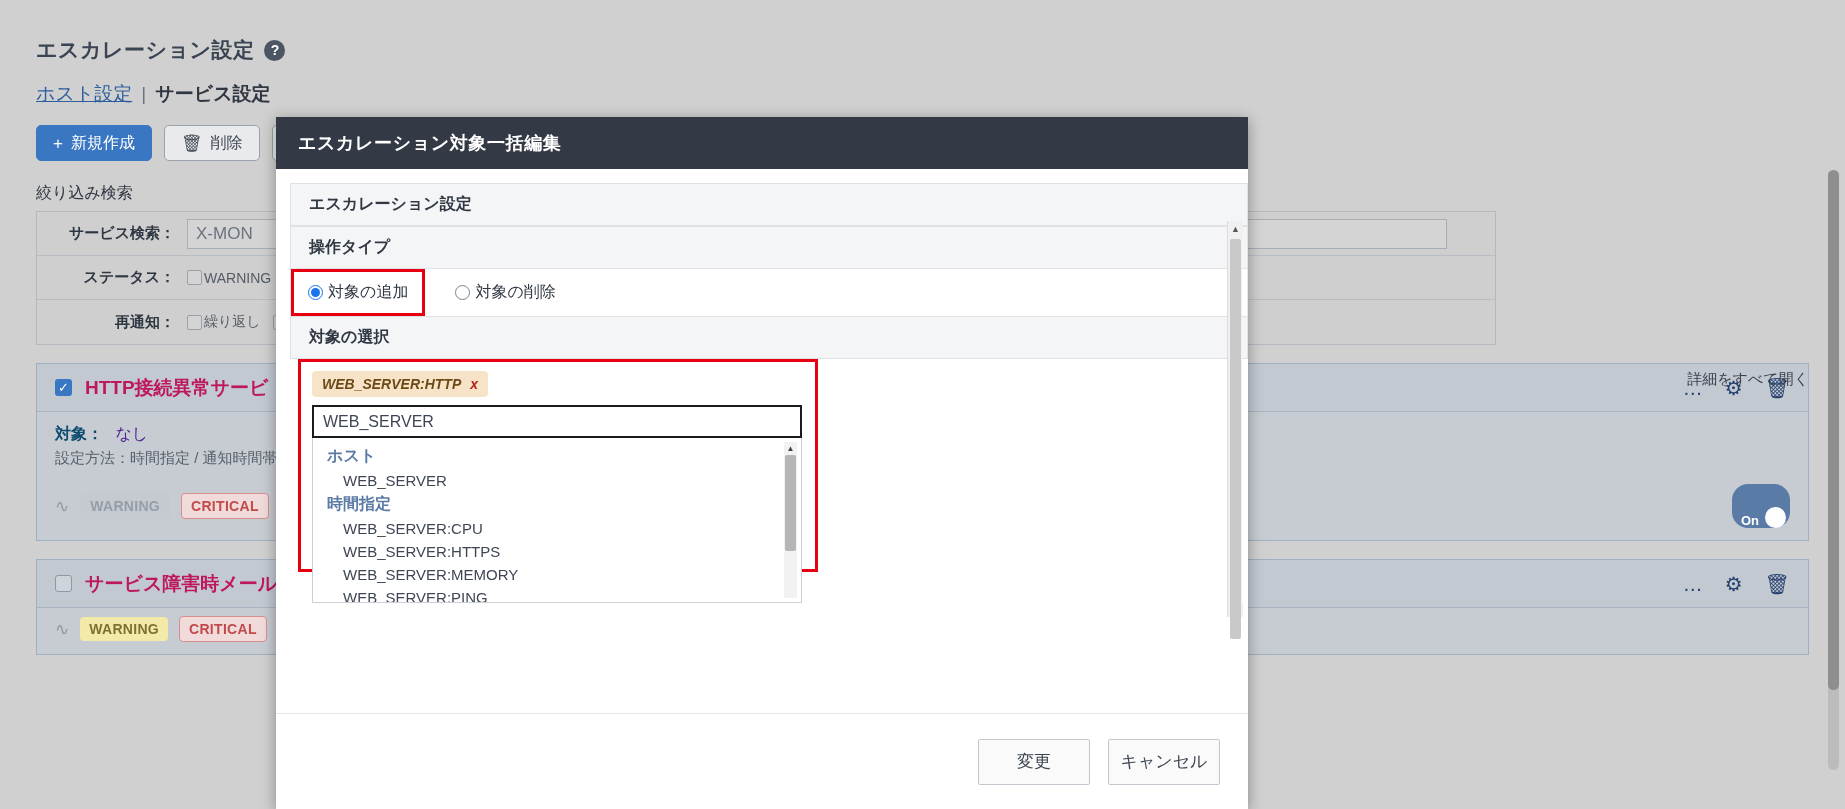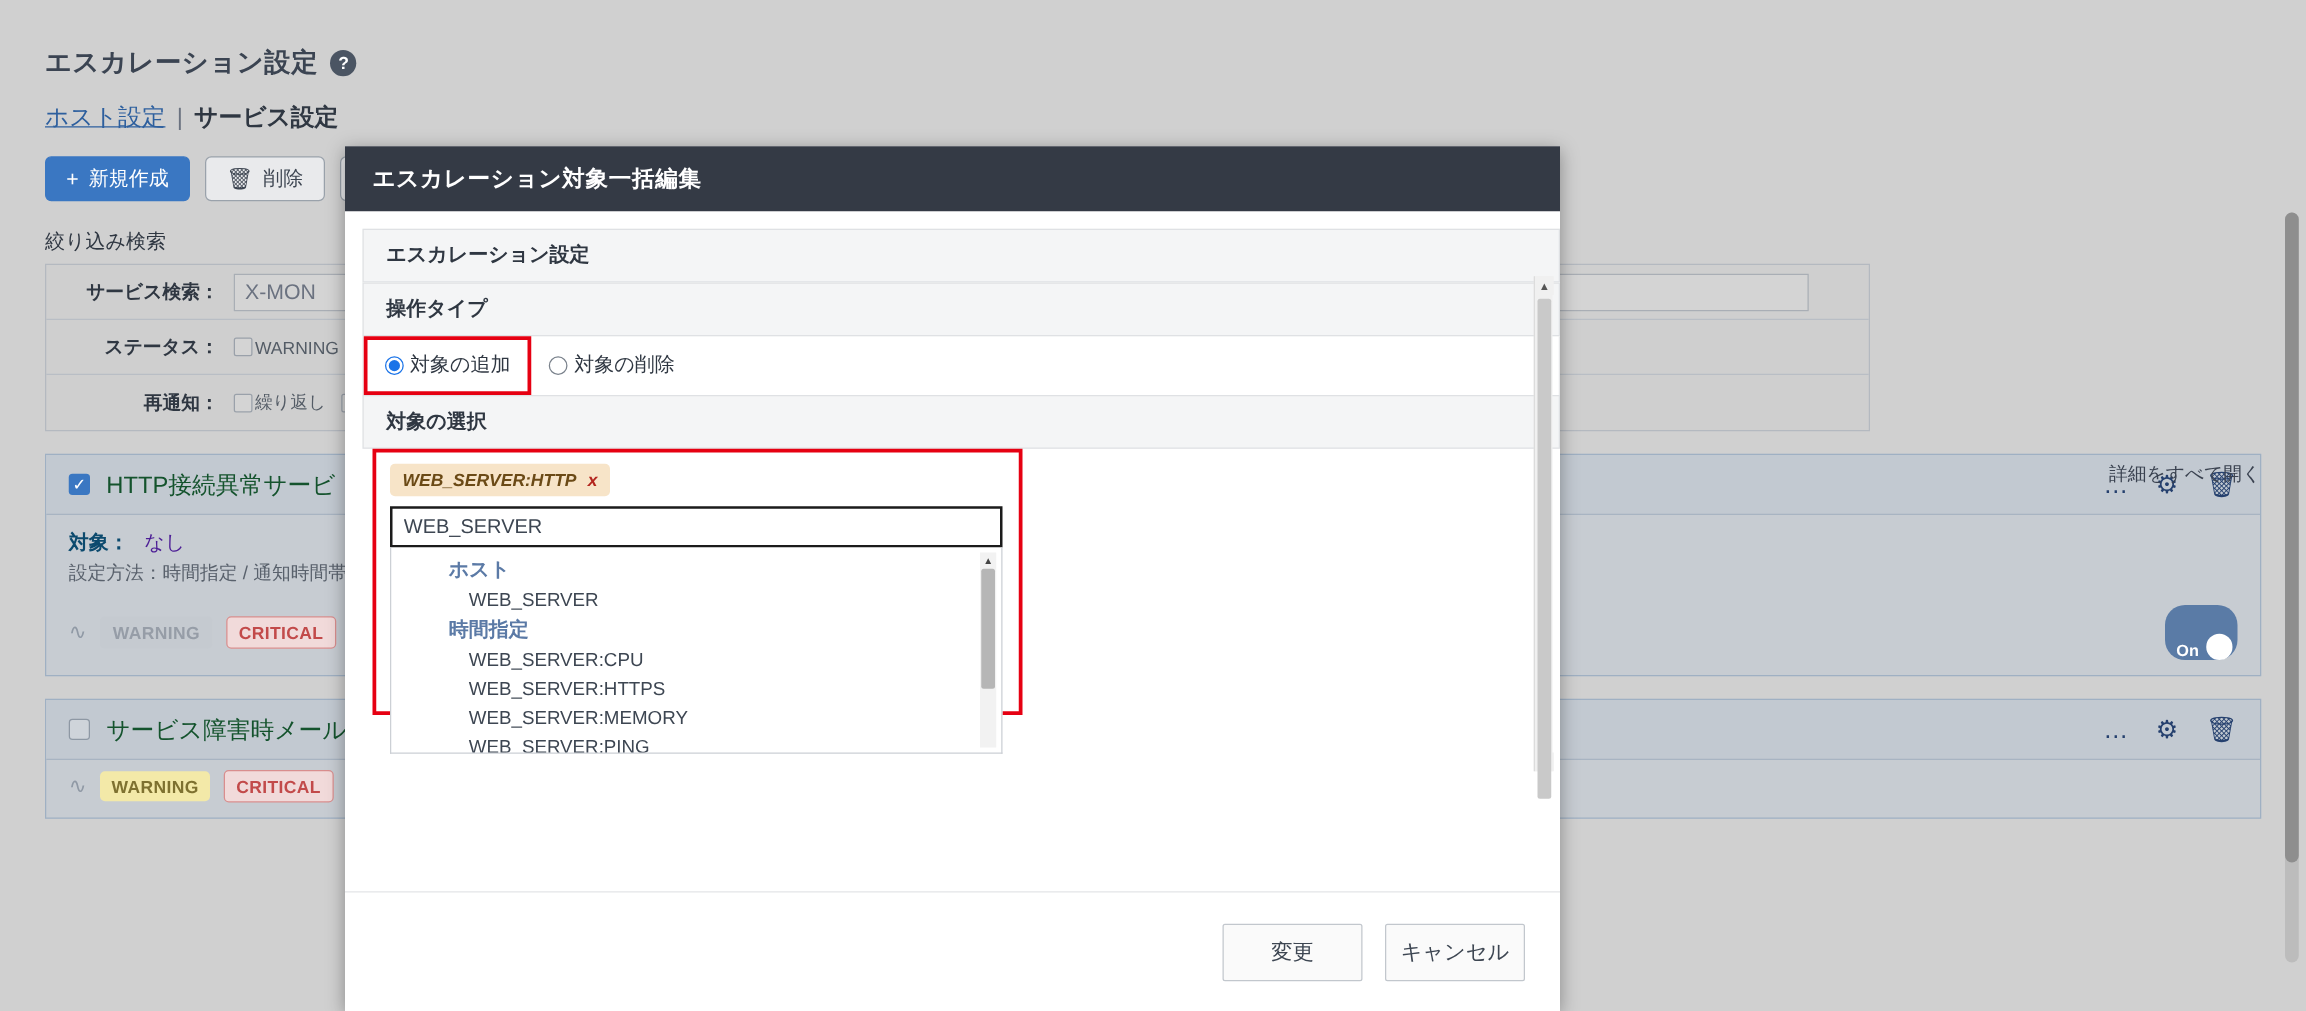--- a/index.html
+++ b/index.html
@@ -118,21 +118,21 @@
   .cb-checked {
     width: 17px; height: 17px; border-radius: 3px;
     background: #3a77c2; color: #fff;
     display: flex; align-items: center; justify-content: center;
     font-size: 13px; line-height: 1;
   }
   .cb-unchecked {
     width: 17px; height: 17px; border-radius: 3px;
     border: 1px solid #8e98a4; background: #cfd4da;
   }
-  .card-title { font-size: 19px; color: #14532d; }
+  .card-title { font-size: 19px; color: #be185d; font-weight: bold; }
   .card-actions { display: flex; align-items: center; gap: 22px; color: #25406e; }
   .card-actions .ic { font-size: 20px; cursor: pointer; line-height: 1; }
 
   .card-body { padding: 12px 18px 8px 18px; }
   .card-target-line { font-size: 16px; color: #3d4652; }
   .card-target-line b { color: #0c4a6e; }
   .card-target-line .val { color: #4c1d95; margin-left: 8px; }
   .card-method-line { font-size: 15px; color: #59616c; margin-top: 4px; }
 
   .card-foot {
@@ -210,20 +210,21 @@
   }
   .esc-bullet {
     width: 7px; height: 7px; border-radius: 50%;
     border: 1px solid #6b7280;
   }
 
   .radio-row {
     display: flex; align-items: center;
     padding: 0; margin: 0;
     position: relative;
+    gap: 16px;
   }
   .redbox {
     border: 3px solid #e60012;
     background: #fff;
   }
   .radio-cell {
     display: inline-flex; align-items: center; gap: 5px;
     font-size: 16px; color: #2f3742; cursor: pointer;
     padding: 10px 14px;
   }
@@ -262,21 +263,21 @@
     margin: 8px 0 0 22px;
     width: 490px; height: 33px;
     border: 2px solid #1b1b1b; background: #fff;
     font-size: 16px; color: #3d4652;
     padding: 0 9px; font-family: inherit;
   }
   .dropdown {
     margin-left: 22px;
     width: 490px; height: 165px;
     border: 1px solid #ccd0d5; border-top: none;
-    background: #fff; position: relative; overflow: hidden; padding-left: 32px;
+    background: #fff; position: relative; overflow: hidden;
   }
   .dd-list { padding: 6px 0 0 0; }
   .dd-group {
     font-size: 16px; font-weight: bold; color: #5b7aa6;
     padding: 2px 0 2px 14px;
   }
   .dd-item {
     font-size: 15px; color: #3d4652;
     padding: 3px 0 3px 30px; cursor: pointer;
   }

